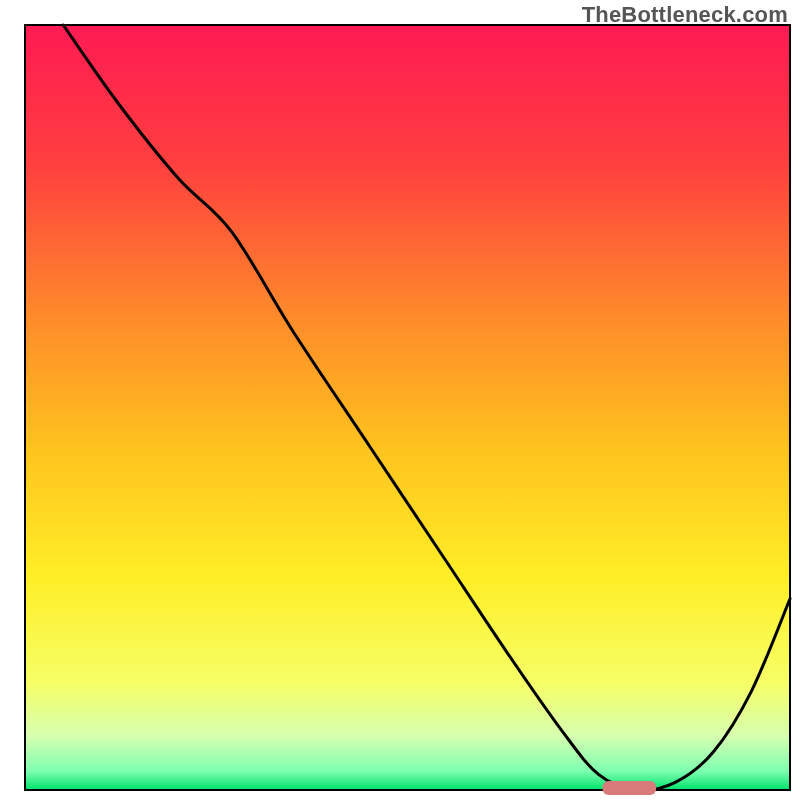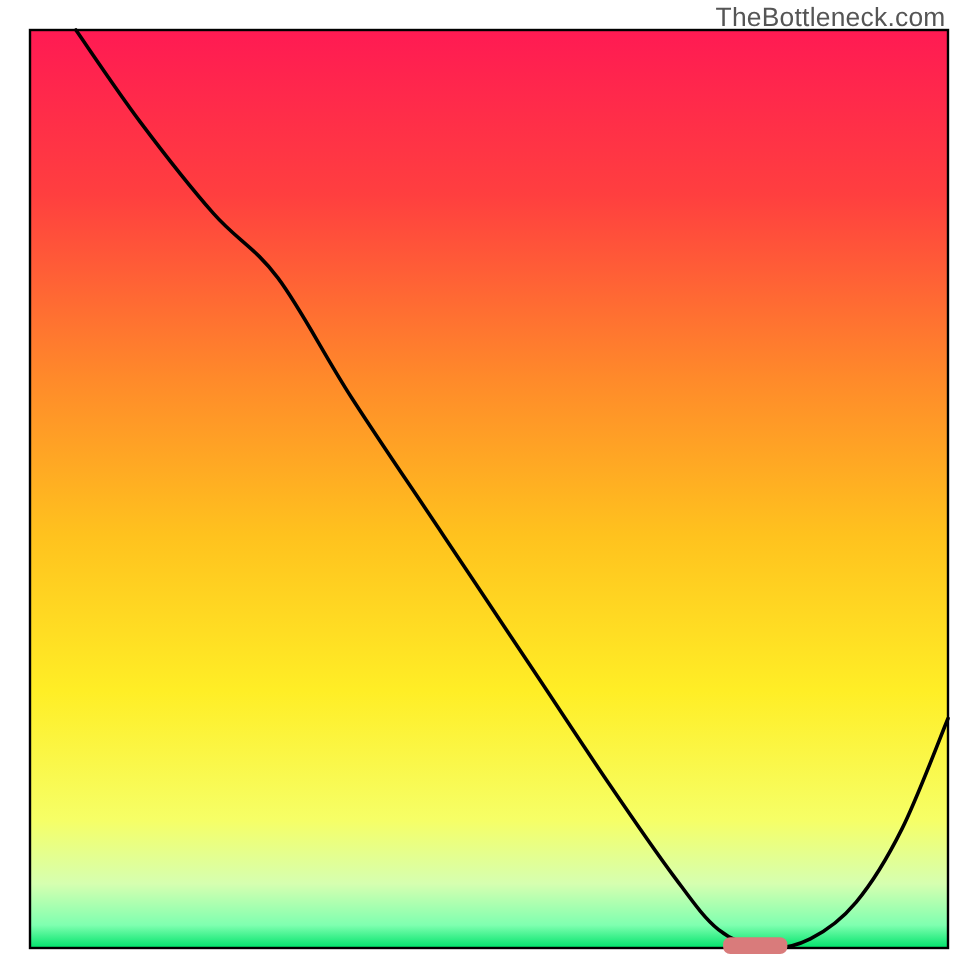--- a/index.html
+++ b/index.html
@@ -13,21 +13,21 @@
   .chart-container {
     position: relative;
     width: 800px;
     height: 800px;
   }
   .watermark {
     position: absolute;
     top: 2px;
     right: 12px;
     font-size: 22px;
-    font-weight: 400;
+    font-weight: 700;
     color: #555555;
     letter-spacing: 0.2px;
     z-index: 3;
   }
   svg.plot {
     position: absolute;
     top: 0;
     left: 0;
     width: 800px;
     height: 800px;

